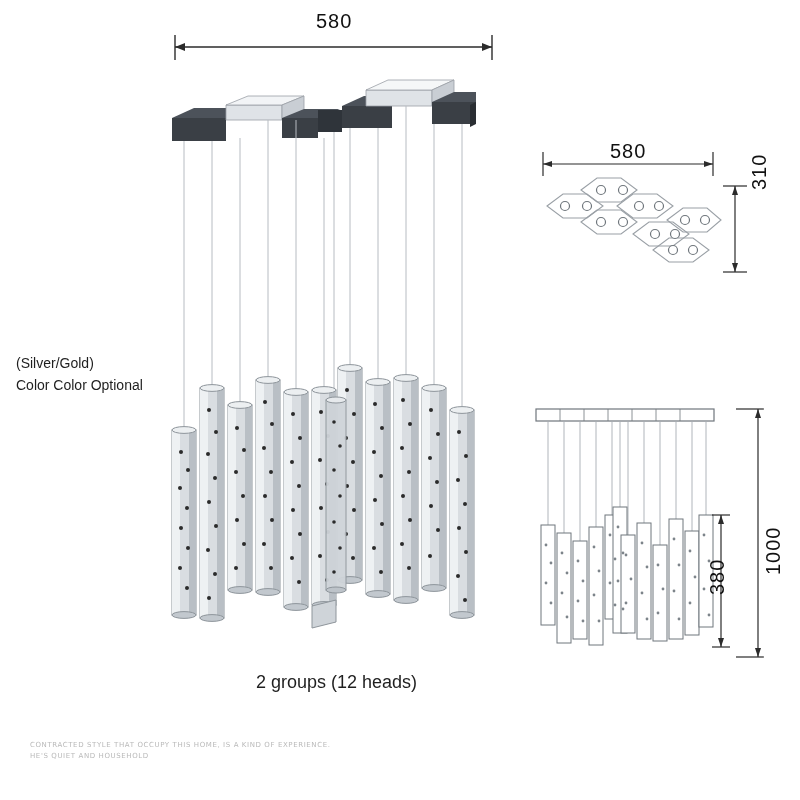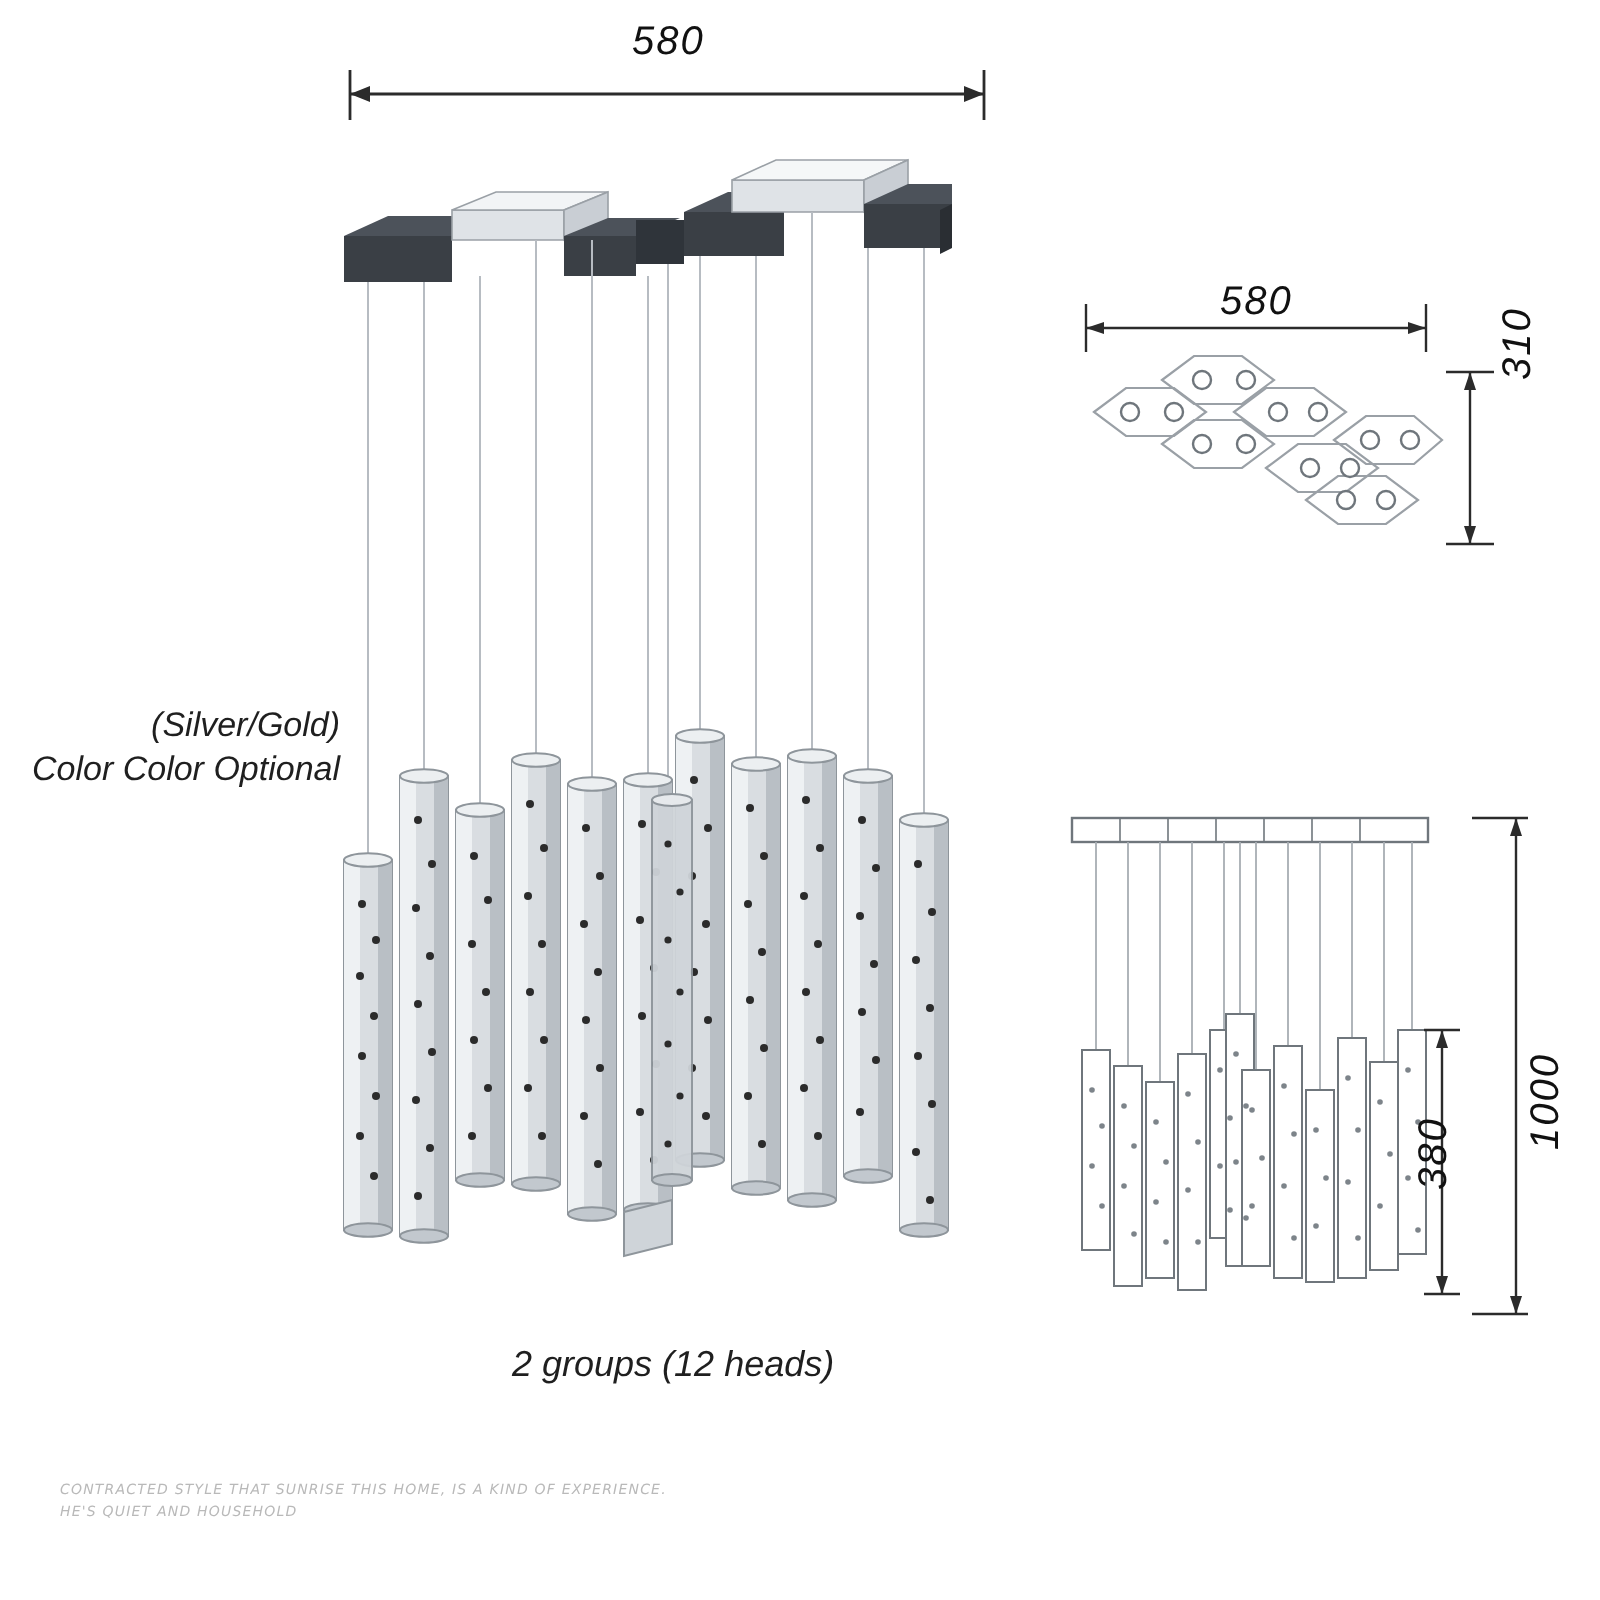--- a/index.html
+++ b/index.html
@@ -11,45 +11,45 @@
     height: 800px;
     background: #ffffff;
     font-family: "Liberation Sans", sans-serif;
     color: #2b2b2b;
     overflow: hidden;
     position: relative;
   }
   .stage {
     position: absolute;
     left: 0; top: 0;
-    width: 800px; height: 800px; font-style: italic;
+    width: 800px; height: 800px;
   }
   .dim-num {
     position: absolute;
     font-size: 20px;
     letter-spacing: 1px;
     color: #111;
     white-space: nowrap;
   }
   .dim-num.vert {
     transform: rotate(-90deg);
     transform-origin: left top;
   }
   .caption {
     position: absolute;
     font-size: 18px;
     color: #1f1f1f;
     white-space: nowrap;
   }
   .side-label {
     position: absolute;
-    font-size: 17px;
+    font-size: 14px;
     line-height: 22px;
     color: #1f1f1f;
-    text-align: right;
+    text-align: left;
     white-space: nowrap;
   }
   .footer {
     position: absolute;
     left: 30px;
     top: 740px;
     font-size: 7px;
     line-height: 11px;
     color: #b9b9b9;
     letter-spacing: 0.6px;
@@ -495,17 +495,17 @@
       <line x1="238" y1="14" x2="238" y2="262"></line>
       <polygon points="238,14 235,23 241,23" fill="#2b2b2b" stroke="none"></polygon>
       <polygon points="238,262 235,253 241,253" fill="#2b2b2b" stroke="none"></polygon>
     </g>
   </svg>
 
   <div class="dim-num vert" style="left:706px; top:595px;">380</div>
   <div class="dim-num vert" style="left:762px; top:575px;">1000</div>
 
   <div class="footer">
-    <div>CONTRACTED STYLE THAT SUNRISE THIS HOME, IS A KIND OF EXPERIENCE.</div>
+    <div>CONTRACTED STYLE THAT OCCUPY THIS HOME, IS A KIND OF EXPERIENCE.</div>
     <div>HE'S QUIET AND HOUSEHOLD</div>
   </div>
 
 </div>
 
 </body></html>

